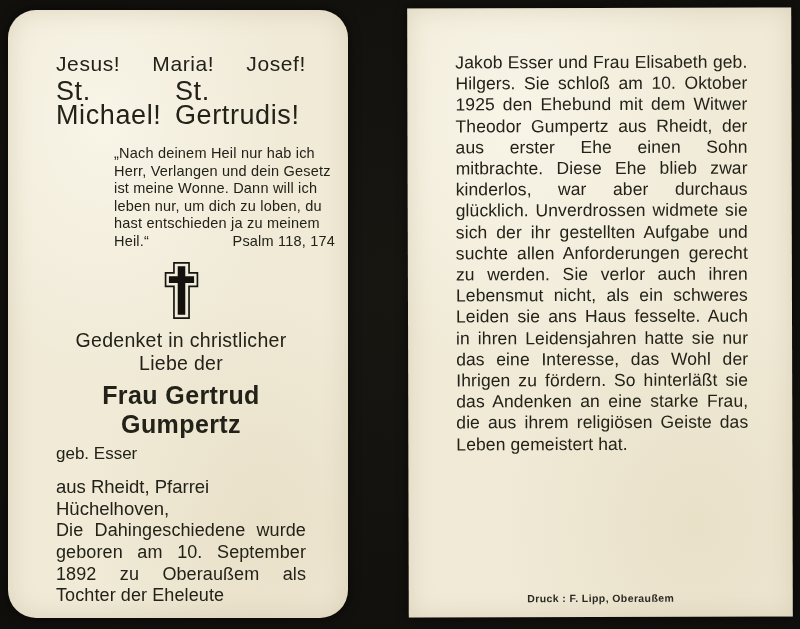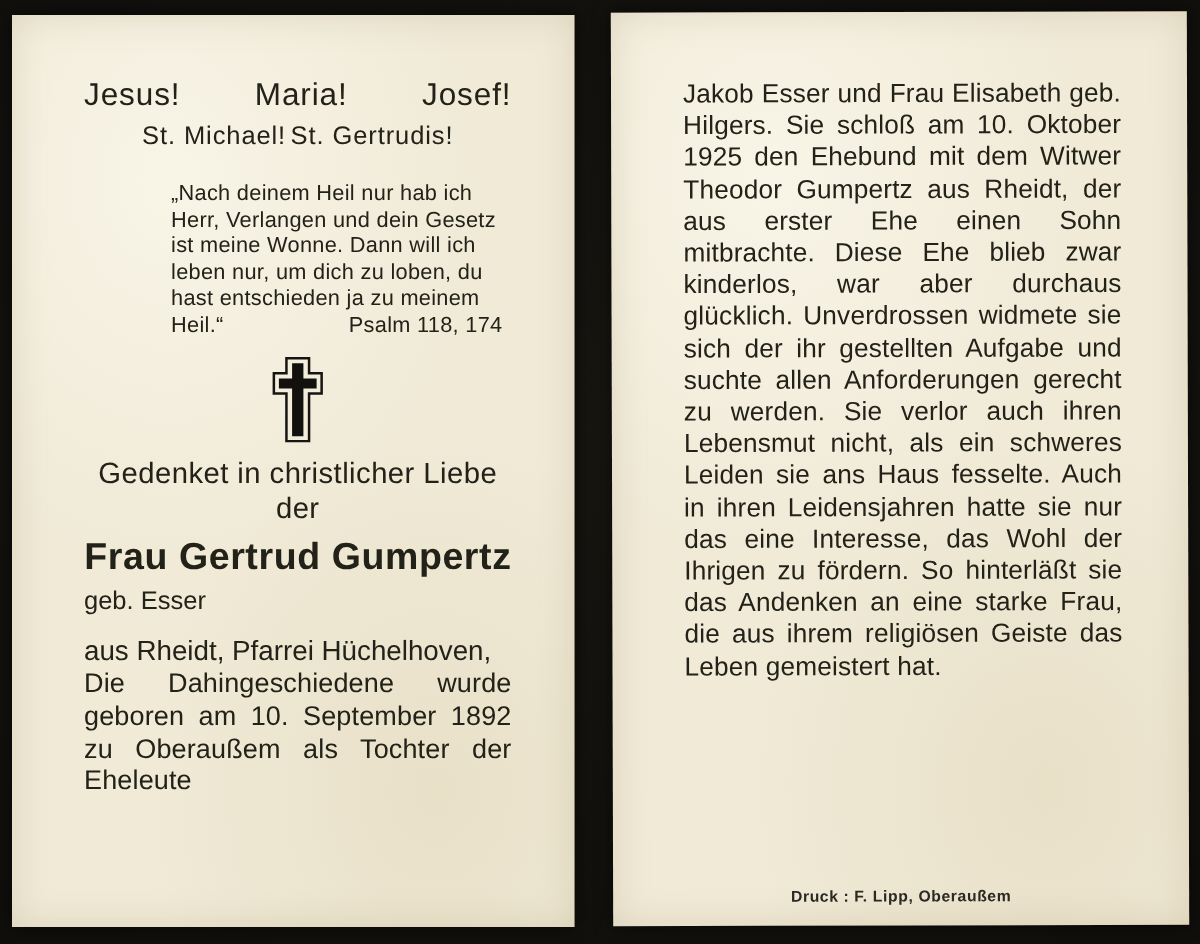--- a/index.html
+++ b/index.html
@@ -20,49 +20,50 @@
   .card{
     position:absolute;box-sizing:border-box;overflow:hidden;
     color:var(--color-ink);
     background:
       radial-gradient(90% 70% at 28% 18%, rgba(255,253,244,0.55), rgba(255,253,244,0) 60%),
       radial-gradient(80% 60% at 75% 85%, rgba(213,198,160,0.28), rgba(213,198,160,0) 65%),
       var(--color-card);
     box-shadow: inset 0 0 24px rgba(150,128,85,0.22), 0 0 12px rgba(0,0,0,0.65);
   }
   .card-left{
-    left:8px;top:10px;width:375px;height:608px;
+    left:8px;top:10px;width:340px;height:608px;
     padding:42px 42px 0 48px;
+    border-radius:28px;
   }
   .card-right{
     left:408px;top:8px;width:384px;height:609px;
     padding:44px 44px 0 48px;
     transform:rotate(-0.15deg);
   }
   .invocation{
     display:flex;justify-content:space-between;
     font-size:21px;letter-spacing:0.6px;line-height:24px;
   }
   .saints{
-    display:flex;justify-content:center;gap:3px;
-    font-size:17px;letter-spacing:0.6px;line-height:24px;margin-top:3px;
+    display:flex;gap:3px;
+    font-size:27px;letter-spacing:0.6px;line-height:24px;margin-top:3px;
   }
   .quote{
     margin:18px 0 0 58px;width:221px;
     font-size:14.5px;line-height:17.5px;letter-spacing:0.2px;
   }
   .quote-footer{display:flex;justify-content:space-between;}
   .cross-wrap{text-align:center;margin-top:12px;line-height:0;}
   .cross-wrap svg{display:inline-block;}
   .dedication{
     text-align:center;font-size:19.5px;letter-spacing:0.3px;
     margin-top:10px;line-height:23px;
   }
   .name{
-    text-align:right;font-size:25px;font-weight:bold;letter-spacing:0.4px;
+    text-align:center;font-size:25px;font-weight:bold;letter-spacing:0.4px;
     margin:6px 0 0;line-height:29px;
   }
   .maiden{text-align:left;font-size:17px;margin-top:5px;line-height:20px;}
   .origin{font-size:18.5px;margin-top:12px;line-height:22px;}
   .body-par{
     font-size:18px;line-height:21.8px;letter-spacing:0.1px;
     text-align:justify;text-justify:inter-word;hyphens:auto;
     margin:8px 0 0;
   }
   .body-par.no-gap{margin-top:0;}

